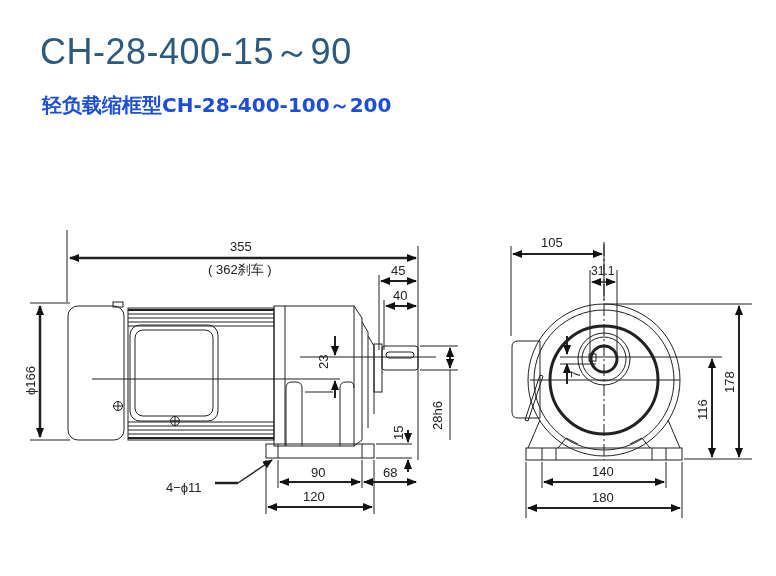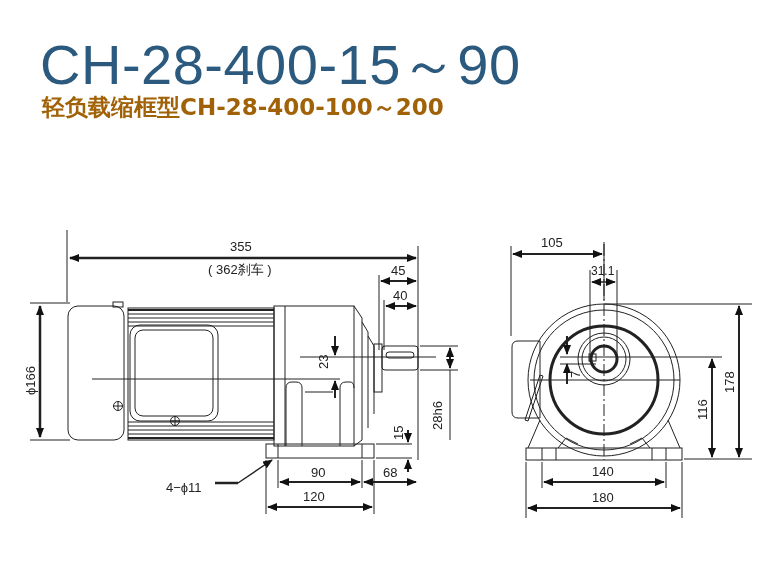--- a/index.html
+++ b/index.html
@@ -1,22 +1,22 @@
 <!DOCTYPE html>
 <html><head>
 <meta charset="utf-8">
 <style>
   html, body { margin:0; padding:0; background:#ffffff; }
   body { width:776px; height:576px; position:relative; overflow:hidden; font-family:"Liberation Sans", sans-serif; }
   .title {
-    position:absolute; left:40px; top:28px; font-size:56px; color:#2b5a7e;
+    position:absolute; left:40px; top:28px; font-size:36px; color:#2b5a7e;
     font-family:"Liberation Sans", sans-serif; letter-spacing:0.5px; white-space:nowrap;
   }
   .subtitle {
-    position:absolute; left:42px; top:92px; font-size:23px; font-weight:bold; color:#a16207;
+    position:absolute; left:42px; top:92px; font-size:20px; font-weight:bold; color:#1d4ed8;
     font-family:"DejaVu Sans", sans-serif; white-space:nowrap;
   }
   svg.drawing { position:absolute; left:0; top:0; }
   svg text { font-family:"Liberation Sans", sans-serif; fill:#222; }
 </style>
 </head>
 <body>
 
 <div class="title">CH-28-400-15～90</div>
 <div class="subtitle">轻负载缩框型CH-28-400-100～200</div>

